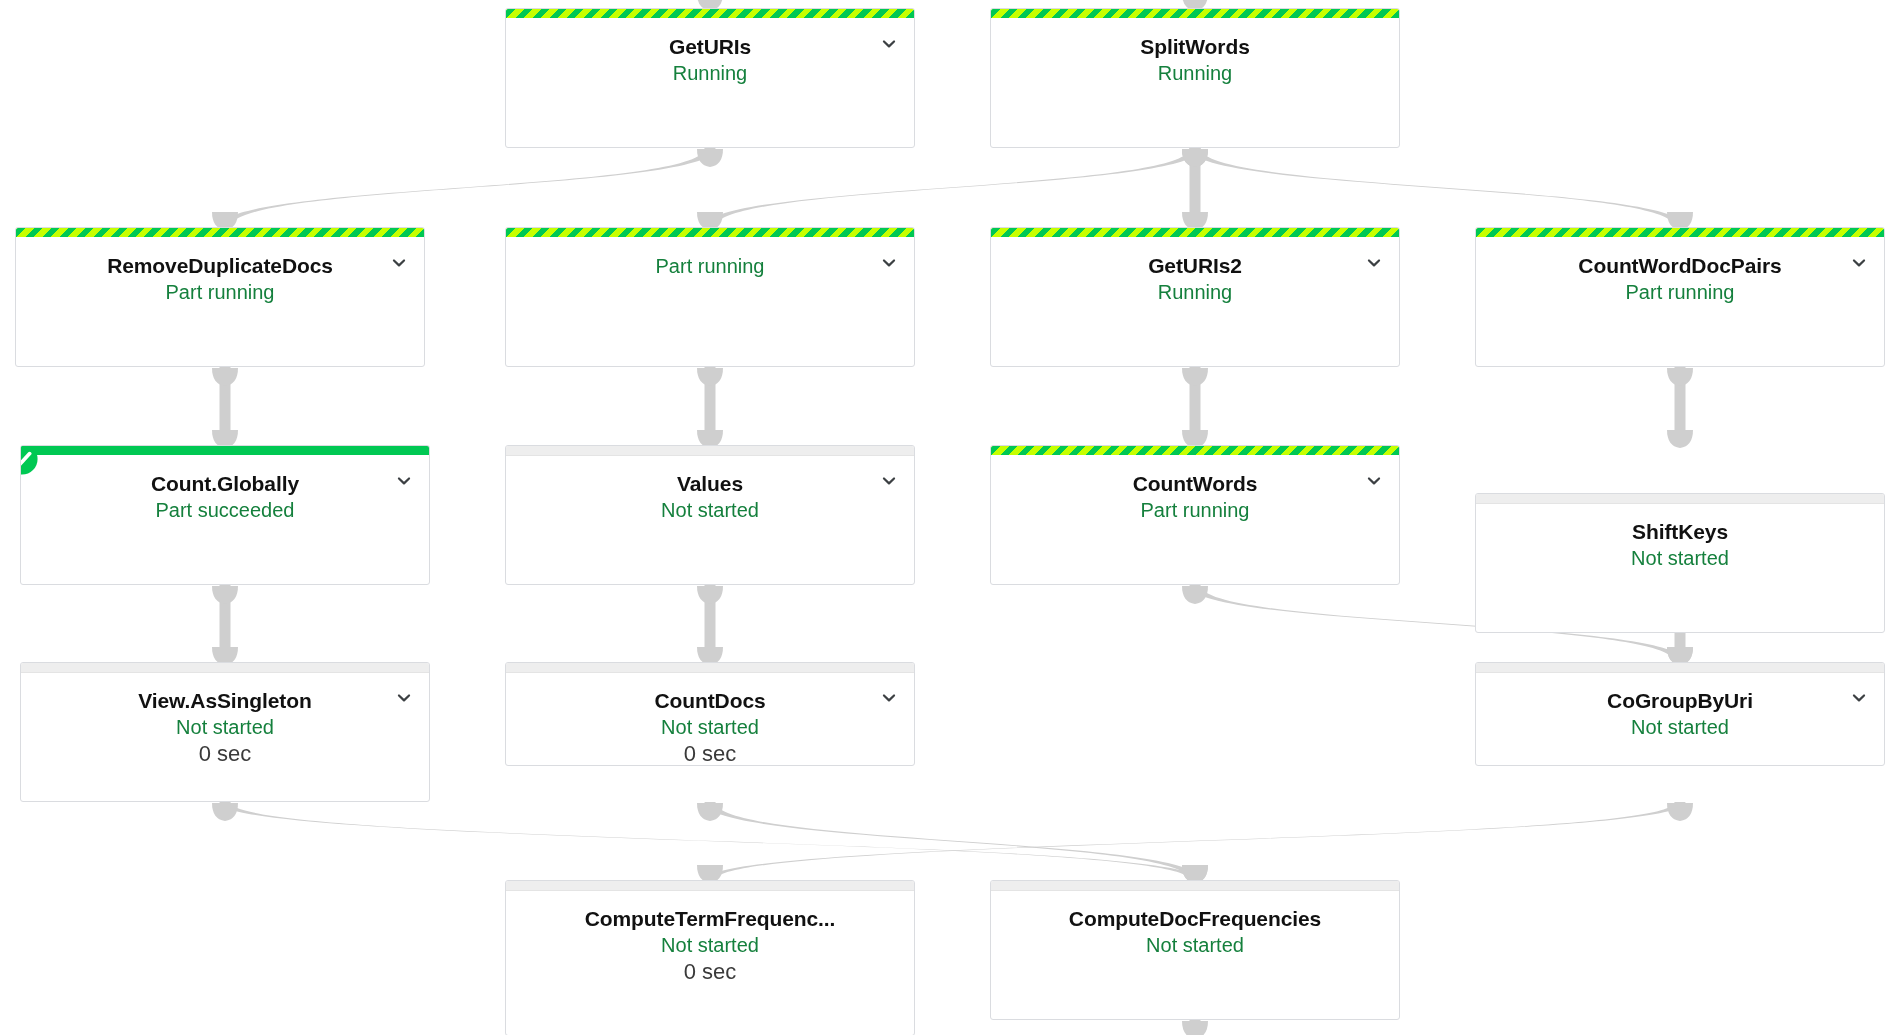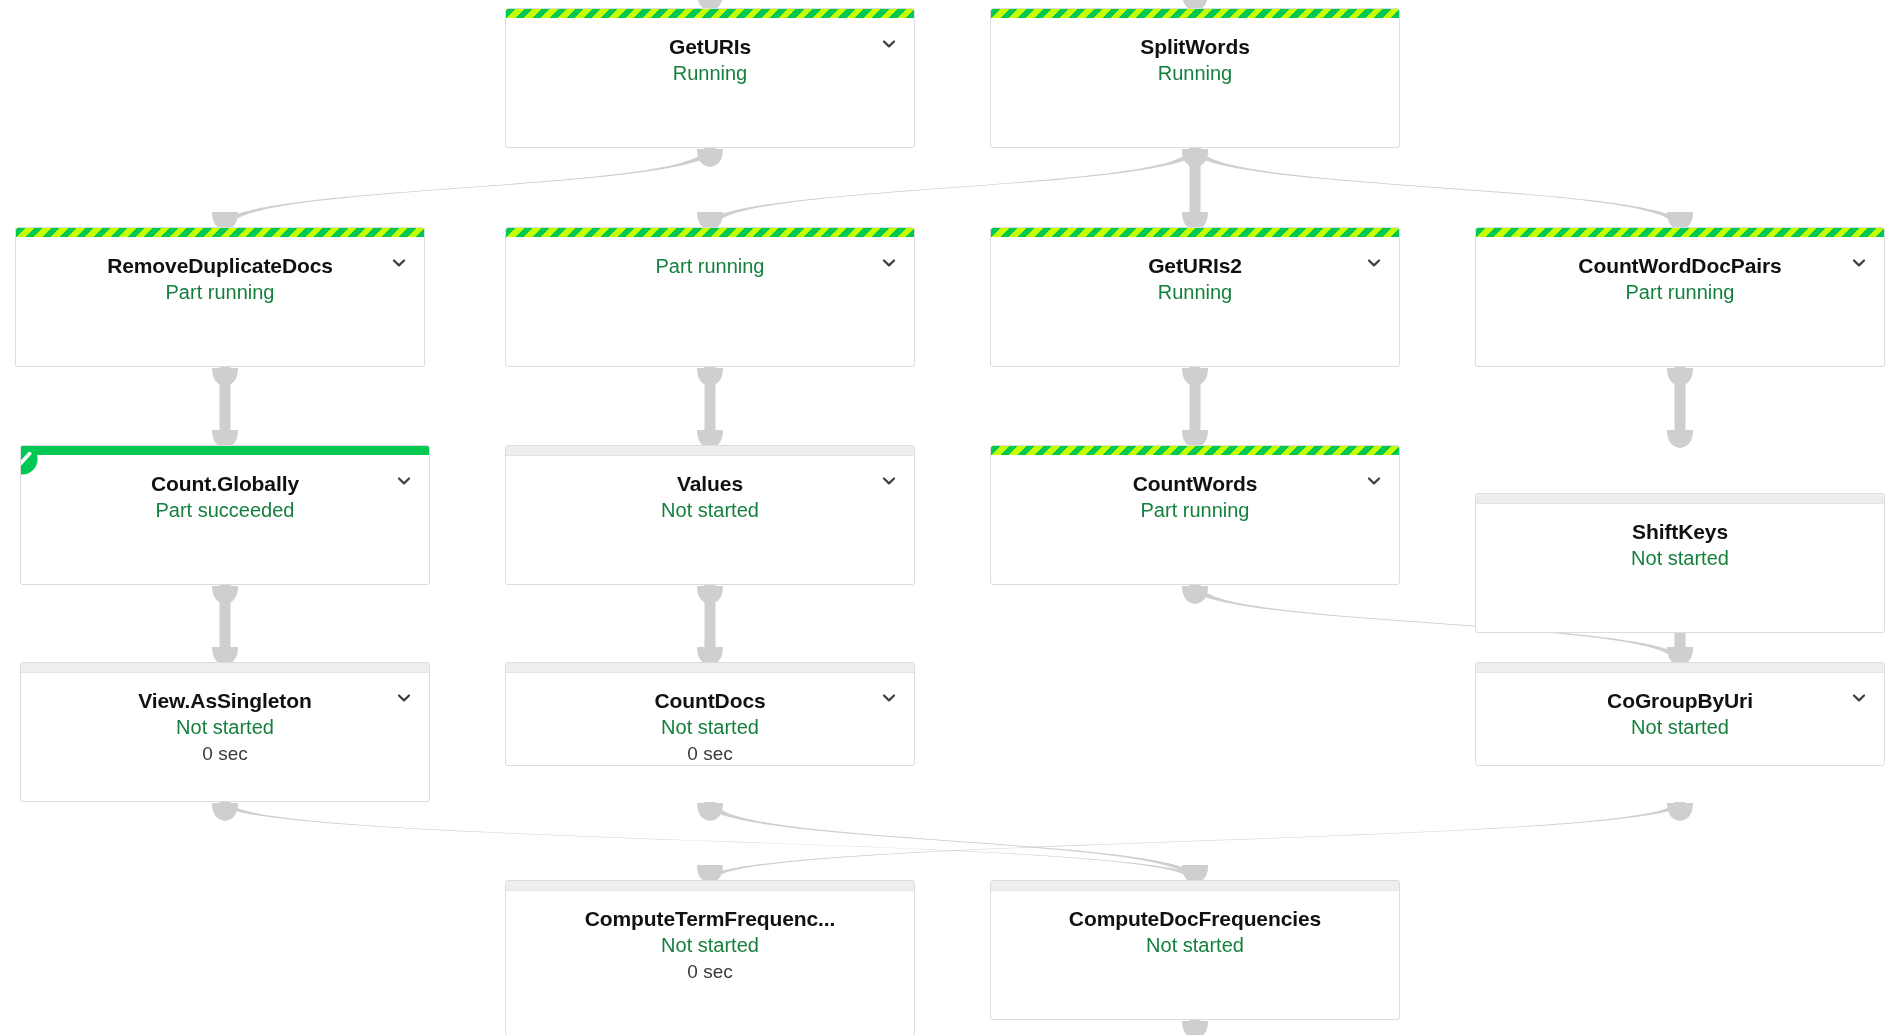--- a/index.html
+++ b/index.html
@@ -100,21 +100,21 @@
   }
 
   .node-status {
     font-size: 20px;
     color: #15803d;
     line-height: 27px;
     white-space: nowrap;
   }
 
   .node-time {
-    font-size: 19px;
+    font-size: 22px;
     color: #3a3a3a;
     line-height: 26px;
     white-space: nowrap;
   }
 
   .chevron {
     position: absolute;
     right: 14px;
     top: 24px;
     width: 22px;

